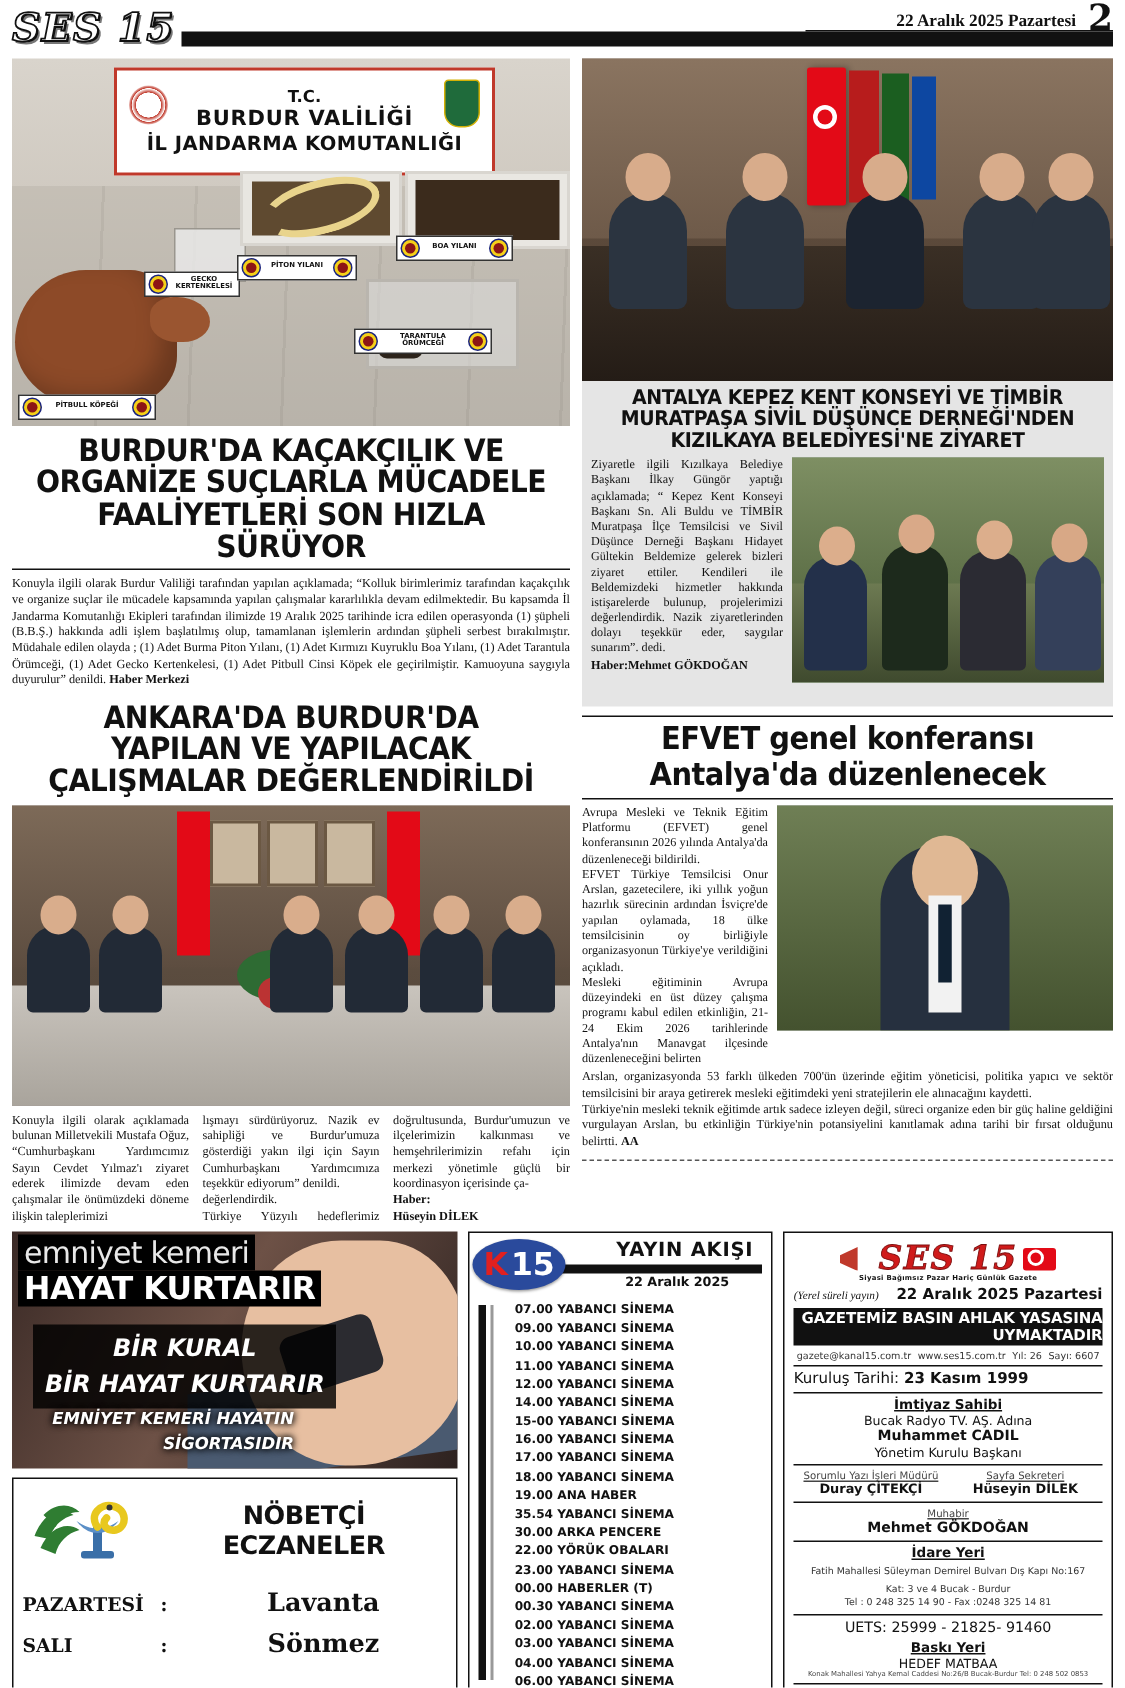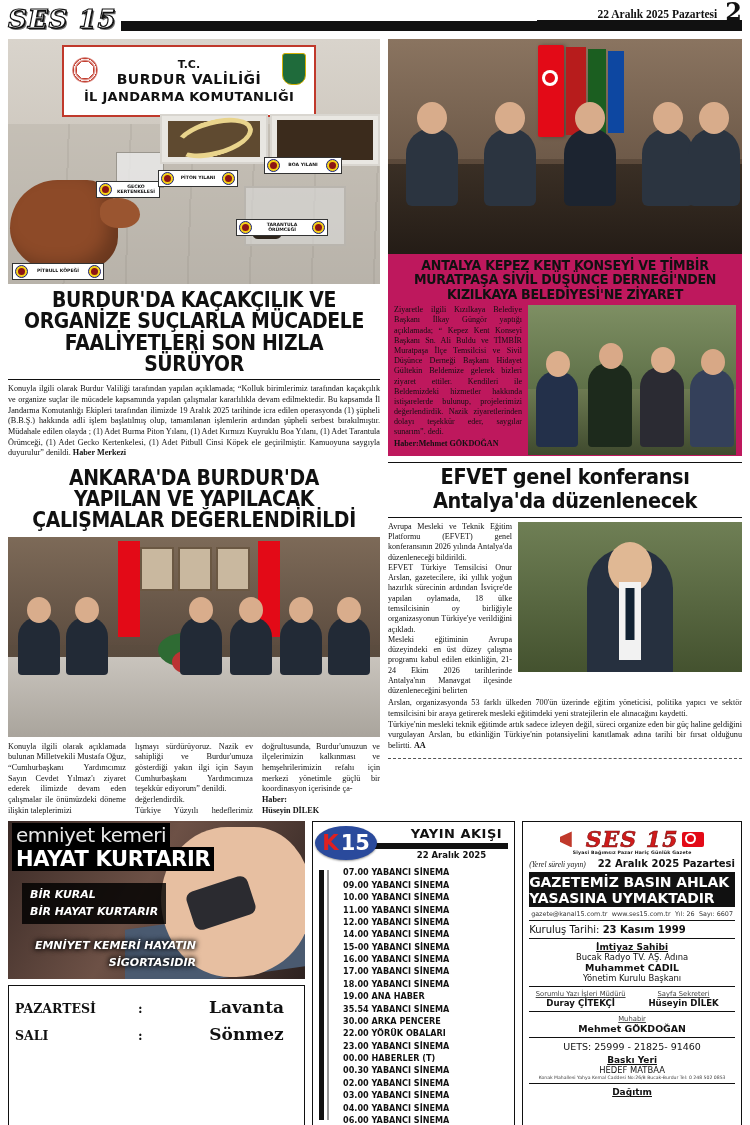--- a/index.html
+++ b/index.html
@@ -60,21 +60,21 @@
   .body-text b{font-weight:bold;}
 
   .three-col{column-count:3;column-gap:9px;}
 
   hr.thin{border:none;border-top:1px solid #111;margin:4px 0;}
   .dashed{border:none;border-top:1px dashed #555;margin:6px 0 5px;}
 
   
   .jnd{height:245px;background:linear-gradient(#d9d4cc,#cfc9c0 40%,#c7c1b8);position:relative;}
   .jnd-sign{
-    position:absolute;left:54px;top:6px;width:250px;height:68px;background:#fff;
+    position:absolute;left:68px;top:6px;width:250px;height:68px;background:#fff;
     border:2px solid #c0392b;box-shadow:0 0 0 2px #fff inset;
     display:flex;flex-direction:column;align-items:center;justify-content:center;
   }
   .jnd-sign .l1{font-family:"DejaVu Sans",sans-serif;font-weight:bold;font-size:11px;}
   .jnd-sign .l2{font-family:"DejaVu Sans",sans-serif;font-weight:bold;font-size:14px;letter-spacing:.5px;}
   .jnd-sign .l3{font-family:"DejaVu Sans",sans-serif;font-weight:bold;font-size:13px;letter-spacing:.3px;margin-top:2px;}
   .emb-left{position:absolute;left:8px;top:10px;width:26px;height:26px;border-radius:50%;
     background:radial-gradient(circle,#fff 45%,#c0392b 46%,#fff 60%,#c0392b 62%,#fff 75%);}
   .emb-right{position:absolute;right:8px;top:6px;width:22px;height:30px;background:#1f6b3b;
     border:1.5px solid #d4b106;border-radius:3px 3px 10px 10px;}
@@ -117,21 +117,21 @@
     box-shadow:0 0 0 3px #fff;}
   .mtg .flag2{position:absolute;left:178px;top:8px;width:20px;height:88px;background:#b71c1c;}
   .mtg .flag3{position:absolute;left:200px;top:10px;width:18px;height:86px;background:#1b5e20;}
   .mtg .flag4{position:absolute;left:220px;top:12px;width:16px;height:82px;background:#0d47a1;}
   .mtg .desk{position:absolute;left:0;right:0;bottom:0;height:90px;background:linear-gradient(#3a2f25,#241c16);}
   .mtg .person{position:absolute;bottom:48px;width:52px;height:78px;background:#2b3440;border-radius:26px 26px 6px 6px;}
   .mtg .head{position:absolute;left:50%;top:-26px;transform:translateX(-50%);width:30px;height:32px;border-radius:50%;background:#d8ac8b;}
   .mtg .p1{left:18px;} .mtg .p2{left:96px;} .mtg .p3{left:176px;background:#1c2430;} .mtg .p4{left:254px;} .mtg .p5{left:300px;}
 
   
-  .pinkbox{background:#be185d;padding:4px 6px 1px;}
+  .pinkbox{background:#e5e5e5;padding:4px 6px 16px;}
   .pink-head{
     font-family:"DejaVu Sans",sans-serif;font-weight:bold;font-size:13.6px;
     line-height:1.06;text-align:center;color:#111;letter-spacing:-0.3px;
     transform:scaleX(0.93);transform-origin:center;margin:0 0 4px;
   }
   .pink-body{font-size:8.1px;line-height:1.26;text-align:justify;}
   .pink-wrap{display:flex;gap:6px;}
   .pink-wrap .txt{width:128px;}
   .pink-wrap .pic{flex:1;height:150px;position:relative;overflow:hidden;background:#4f6a3a;}
 
@@ -166,31 +166,31 @@
   
   .belt{height:158px;position:relative;overflow:hidden;background:linear-gradient(120deg,#3a2a26,#6d5146 45%,#2d2220);}
   .belt .hand{position:absolute;right:-6px;top:6px;width:150px;height:150px;background:#e7bfa1;border-radius:46% 40% 52% 48%/50% 46% 50% 54%;}
   .belt .buckle{position:absolute;right:52px;top:62px;width:64px;height:40px;background:#2b2b30;border-radius:8px;transform:rotate(-18deg);}
   .belt .jean{position:absolute;right:0;bottom:0;width:180px;height:62px;background:#4a5a70;transform:skewY(-8deg);}
   .belt .t1{position:absolute;left:4px;top:2px;background:#000;color:#e8e8e8;font-family:"DejaVu Sans",sans-serif;
     font-size:20px;padding:0 4px;letter-spacing:-.5px;}
   .belt .t2{position:absolute;left:4px;top:26px;background:#000;color:#fff;font-family:"DejaVu Sans",sans-serif;
     font-weight:bold;font-size:21px;padding:0 4px;letter-spacing:-.3px;}
   .belt .t3{position:absolute;left:14px;top:62px;background:rgba(0,0,0,.82);color:#fff;font-family:"DejaVu Sans",sans-serif;
-    font-weight:bold;font-style:italic;font-size:11px;padding:4px 8px;line-height:1.5;text-align:left;}
+    font-weight:bold;font-style:italic;font-size:16px;padding:4px 8px;line-height:1.5;text-align:center;}
   .belt .t4{position:absolute;left:8px;bottom:8px;color:#fff;font-family:"DejaVu Sans",sans-serif;
     font-weight:bold;font-style:italic;font-size:11px;line-height:1.55;text-align:right;width:180px;
     text-shadow:0 0 4px #000,0 0 6px #000;margin-top:40px;}
 
   
   .pharm{border:1px solid #111;height:145px;margin-top:6px;position:relative;background:#fff;padding:4px 6px;box-sizing:border-box;}
   .pharm-top{display:flex;align-items:center;gap:6px;}
   .pharm-logo{width:86px;height:62px;position:relative;flex:0 0 auto;}
   .pharm-title{font-family:"DejaVu Sans",sans-serif;font-weight:bold;font-size:17px;letter-spacing:-.3px;flex:1;text-align:center;}
-  .pharm-row{display:flex;align-items:baseline;margin-top:7px;font-family:"DejaVu Serif",serif;gap:31px;}
+  .pharm-row{display:flex;align-items:baseline;margin-top:7px;font-family:"DejaVu Serif",serif;}
   .pharm-day{width:92px;font-weight:bold;font-size:12.5px;}
   .pharm-colon{width:26px;font-weight:bold;font-size:12.5px;}
   .pharm-name{flex:1;text-align:center;font-weight:bold;font-size:17px;}
 
   
   .tv{border:1px solid #111;height:310px;position:relative;box-sizing:border-box;background:#fff;padding:4px 6px;}
   .tv-title{font-family:"DejaVu Sans",sans-serif;font-weight:bold;font-size:13px;text-align:right;padding-right:6px;letter-spacing:.5px;}
   .tv-bar{height:6px;background:#111;margin:2px 0 1px;}
   .tv-date{font-family:"DejaVu Sans",sans-serif;font-weight:bold;font-size:8.5px;text-align:right;padding-right:22px;}
   .k15{position:absolute;left:2px;top:4px;width:62px;height:34px;border-radius:50%;background:#2a4a9c;
@@ -206,22 +206,22 @@
   .colo .logo{display:flex;align-items:center;justify-content:center;gap:4px;}
   .colo .logo .ses{font-family:"DejaVu Serif",serif;font-style:italic;font-weight:bold;font-size:22px;color:#d01b1b;
     -webkit-text-stroke:.6px #7b0d0d;letter-spacing:1px;}
   .colo .mega{width:22px;height:16px;background:#c0392b;clip-path:polygon(0 35%,55% 0,55% 100%,0 65%);}
   .colo .tflag{width:22px;height:15px;background:#e30a17;border-radius:2px;position:relative;}
   .colo .tflag:after{content:"";position:absolute;left:5px;top:3px;width:7px;height:7px;border-radius:50%;box-shadow:0 0 0 2px #fff;}
   .colo .slogan{text-align:center;font-size:4.6px;font-family:"DejaVu Sans",sans-serif;font-weight:bold;margin-top:-2px;letter-spacing:.2px;}
   .colo-row{display:flex;justify-content:space-between;align-items:baseline;margin-top:3px;}
   .colo .ital{font-style:italic;font-size:7.5px;font-family:Liberation Serif, serif;}
   .colo .dt{font-family:"DejaVu Sans",sans-serif;font-weight:bold;font-size:10px;}
-  .colo .black{background:#111;color:#fff;text-align:left;font-family:"DejaVu Sans",sans-serif;font-weight:bold;
-    font-size:14px;padding:1.5px 0;margin-top:3px;letter-spacing:-.1px;}
+  .colo .black{background:#111;color:#fff;text-align:right;font-family:"DejaVu Sans",sans-serif;font-weight:bold;
+    font-size:10px;padding:1.5px 0;margin-top:3px;letter-spacing:-.1px;}
   .colo .info{display:flex;justify-content:space-between;font-family:"DejaVu Sans",sans-serif;font-size:6.4px;
     padding:2.5px 2px;border-bottom:1px solid #111;color:#333;}
   .colo .founded{text-align:left;font-size:10px;font-family:"DejaVu Sans",sans-serif;padding:3px 0;border-bottom:1px solid #111;}
   .colo .founded b{font-weight:bold;}
   .colo .sec{text-align:center;padding:3px 0;border-bottom:1px solid #111;}
   .colo .sec .lbl{font-family:"DejaVu Sans",sans-serif;font-weight:bold;font-size:9px;text-decoration:underline;}
   .colo .sec .sub{font-family:"DejaVu Sans",sans-serif;font-size:8.4px;}
   .colo .sec .nm{font-family:"DejaVu Sans",sans-serif;font-weight:bold;font-size:9.4px;}
   .colo .two{display:flex;border-bottom:1px solid #111;padding:3px 0;}
   .colo .two > div{flex:1;text-align:center;}
@@ -431,20 +431,36 @@
         <div class="buckle"></div>
         <div class="t1">emniyet kemeri</div>
         <div class="t2">HAYAT KURTARIR</div>
         <div class="t3" style="white-space:pre-line">BİR KURAL
 BİR HAYAT KURTARIR</div>
         <div class="t4" style="white-space:pre-line">EMNİYET KEMERİ HAYATIN
 SİGORTASIDIR</div>
       </div>
 
       <div class="pharm">
+        <div class="pharm-top">
+          <div class="pharm-logo">
+            <svg viewBox="0 0 86 62" width="86" height="62">
+              <ellipse cx="43" cy="34" rx="40" ry="26" fill="#ffffff"></ellipse>
+              <path d="M8 34 C14 18 26 14 34 20 C26 22 20 28 18 36 Z" fill="#2f7d32"></path>
+              <path d="M12 42 C18 28 30 24 38 30 C30 32 24 38 22 46 Z" fill="#2f7d32"></path>
+              <path d="M14 20 C22 12 32 12 38 18 C30 18 24 22 22 28 Z" fill="#2f7d32"></path>
+              <rect x="39" y="44" width="22" height="5" rx="2" fill="#3a6fa8"></rect>
+              <rect x="47" y="28" width="6" height="18" fill="#3a6fa8"></rect>
+              <path d="M36 24 q14 10 28 0 q-6 8 -14 8 q-8 0 -14 -8 z" fill="#5b8fc7"></path>
+              <path d="M50 28 C44 20 52 12 60 14 C70 16 70 28 62 30 C56 31 52 26 56 22" fill="none" stroke="#e8c81f" stroke-width="5" stroke-linecap="round"></path>
+              <circle cx="58" cy="15" r="2" fill="#333"></circle>
+            </svg>
+          </div>
+          <div class="pharm-title">NÖBETÇİ ECZANELER</div>
+        </div>
         <div class="pharm-row">
           <div class="pharm-day">PAZARTESİ</div>
           <div class="pharm-colon">:</div>
           <div class="pharm-name">Lavanta</div>
         </div>
         <div class="pharm-row">
           <div class="pharm-day">SALI</div>
           <div class="pharm-colon">:</div>
           <div class="pharm-name">Sönmez</div>
         </div>
@@ -524,20 +540,26 @@
           </div>
           <div>
             <div class="lbl">Sayfa Sekreteri</div>
             <div class="nm">Hüseyin DİLEK</div>
           </div>
         </div>
         <div class="sec">
           <div class="lbl" style="font-weight:normal;font-size:6.8px;color:#444">Muhabir</div>
           <div class="nm">Mehmet GÖKDOĞAN</div>
         </div>
+        <div class="sec">
+          <div class="lbl">İdare Yeri</div>
+          <div class="addr">Fatih Mahallesi  Süleyman Demirel Bulvarı Dış Kapı No:167</div>
+          <div class="addr" style="padding:0">Kat: 3 ve 4  Bucak - Burdur</div>
+          <div class="addr" style="padding:0">Tel : 0 248 325 14 90 -  Fax :0248 325 14 81</div>
+        </div>
         <div class="uets" style="border-top:none">UETS: 25999 - 21825- 91460</div>
         <div class="sec" style="border-bottom:none;padding-top:0">
           <div class="lbl">Baskı Yeri</div>
           <div class="sub">HEDEF MATBAA</div>
           <div class="tiny">Konak Mahallesi  Yahya Kemal Caddesi No:26/B Bucak-Burdur  Tel: 0 248 502 0853</div>
         </div>
         <div class="sec" style="border-bottom:none;border-top:1px solid #111;padding-top:3px">
           <div class="lbl">Dağıtım</div>
 
         </div>

